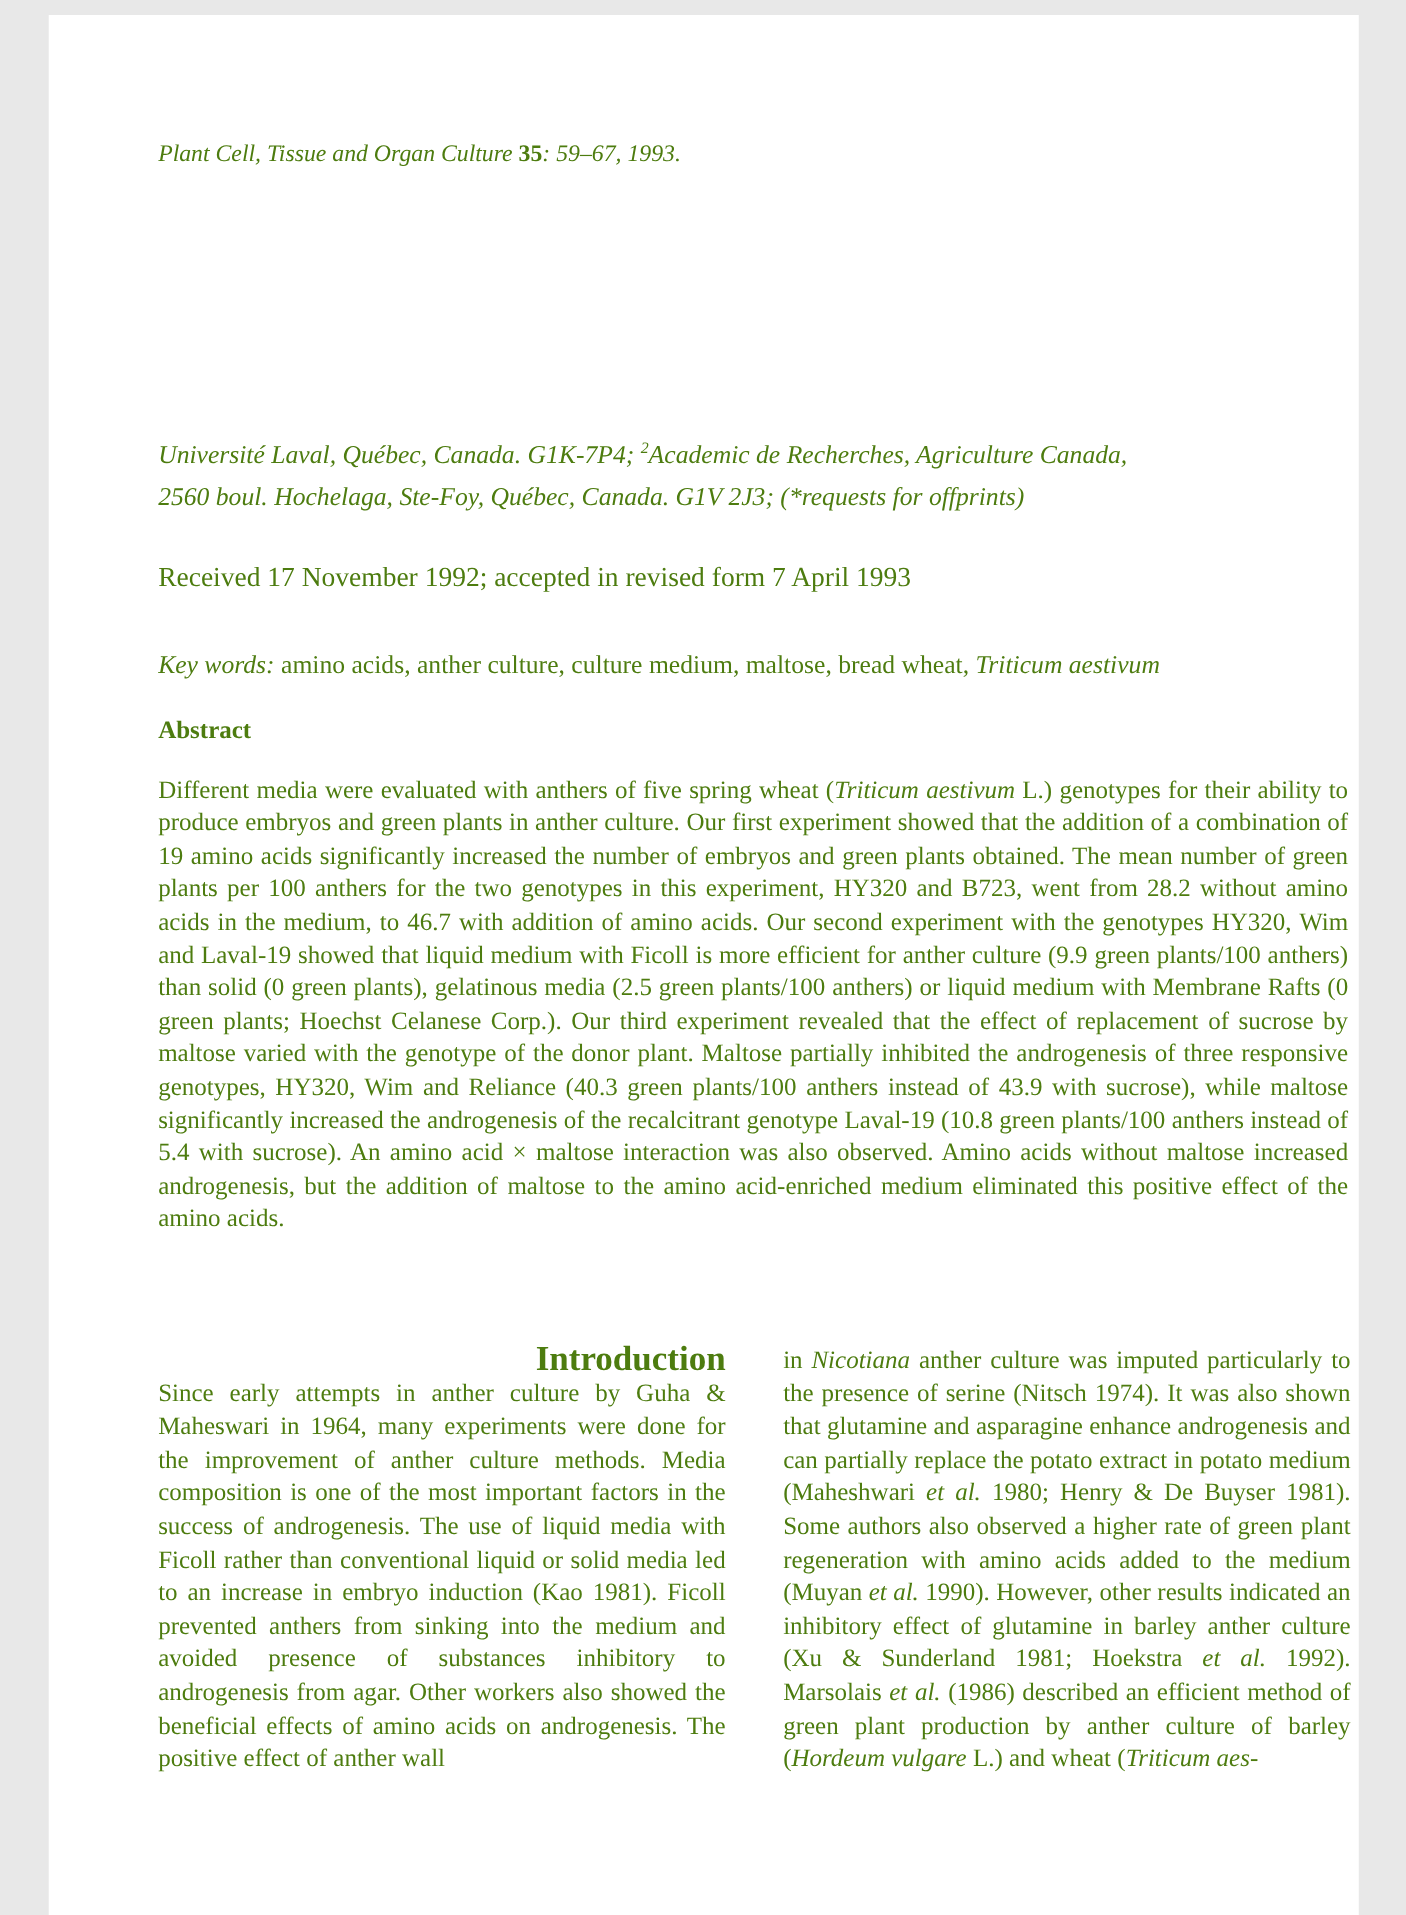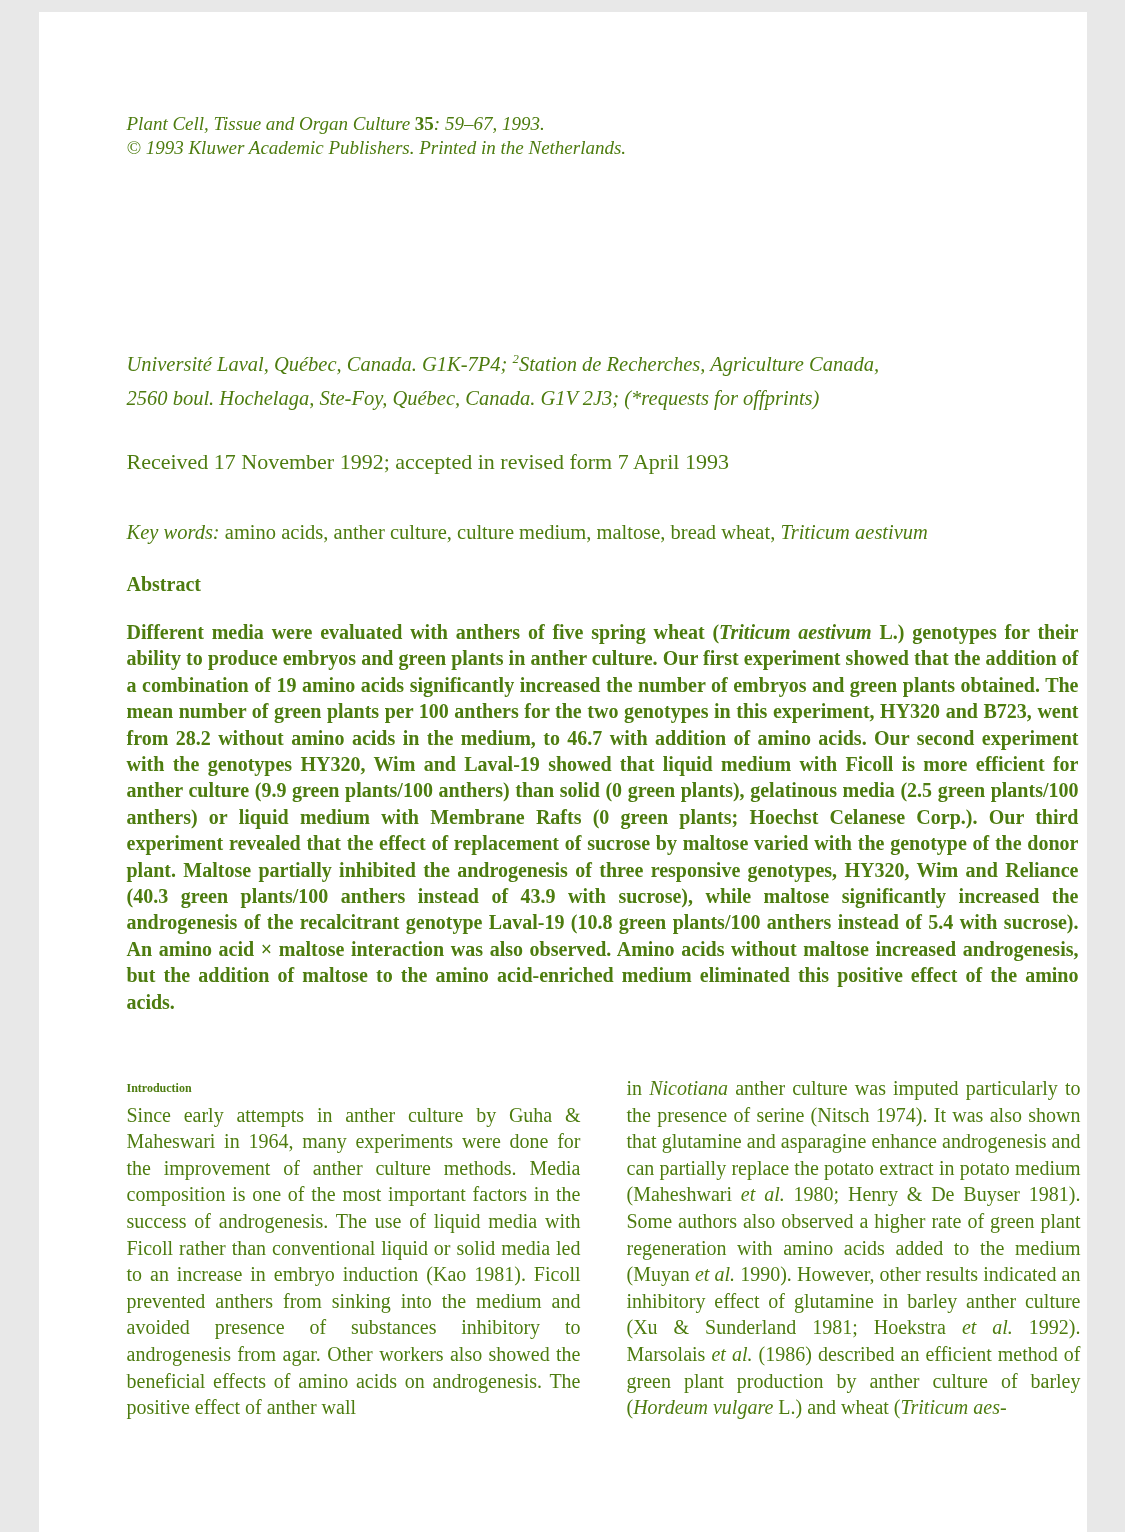--- a/index.html
+++ b/index.html
@@ -39,61 +39,59 @@
 
   .keywords { top: 507px; font-size: 20.5px; line-height: 26px; }
 
   .abs-head { top: 561px; font-size: 20px; font-weight: 700; }
 
   .abs-body {
     top: 607px;
     font-size: 20px;
     line-height: 26.4px;
     text-align: justify;
-    font-weight: bold;
   }
 
   .columns {
     position: absolute;
     top: 1063px;
     left: 88px;
     width: 954px;
     display: flex;
     gap: 46px;
   }
   .col {
     width: 454px;
     font-size: 20px;
     line-height: 26.6px;
     text-align: justify;
   }
   .intro-head {
     font-weight: 700;
-    font-size: 12px;
+    font-size: 28px;
     margin: 0 0 29px 0;
-    text-align: left;
+    text-align: right;
   }
   .col p { margin: 0; }
 
   sup { font-size: 62%; vertical-align: super; line-height: 0; }
 </style>
 </head>
 <body>
 
 <div class="page">
 
   <div class="block journal">
     <div class="jline"><span style="font-style: italic;">Plant Cell, Tissue and Organ Culture </span><span style="font-weight: 700;">35</span><span style="font-style: italic;">: 59–67, 1993.</span></div>
-    <div class="jline"><span style="font-style: italic;">© 1993 Kluwer Academic Publishers. Printed in the Netherlands.</span></div>
   </div>
 
 
 
   <div class="block affil">
-    <div><span>Université Laval, Québec, Canada. G1K-7P4; </span><sup>2</sup><span>Station de Recherches, Agriculture Canada,</span></div>
+    <div><span>Université Laval, Québec, Canada. G1K-7P4; </span><sup>2</sup><span>Academic de Recherches, Agriculture Canada,</span></div>
     <div><span>2560 boul. Hochelaga, Ste-Foy, Québec, Canada. G1V 2J3; (*requests for offprints)</span></div>
   </div>
 
   <div class="block received">Received 17 November 1992; accepted in revised form 7 April 1993</div>
 
   <div class="block abs-head">Abstract</div>
 
   <div class="block keywords"><span style="font-style: italic;">Key words:</span><span> amino acids, anther culture, culture medium, maltose, bread wheat, </span><span style="font-style: italic;">Triticum aestivum</span></div>
 
   <div class="block abs-body"><span>Different media were evaluated with anthers of five spring wheat (</span><span style="font-style: italic;">Triticum aestivum</span><span> L.) genotypes for their ability to produce embryos and green plants in anther culture. Our first experiment showed that the addition of a combination of 19 amino acids significantly increased the number of embryos and green plants obtained. The mean number of green plants per 100 anthers for the two genotypes in this experiment, HY320 and B723, went from 28.2 without amino acids in the medium, to 46.7 with addition of amino acids. Our second experiment with the genotypes HY320, Wim and Laval-19 showed that liquid medium with Ficoll is more efficient for anther culture (9.9 green plants/100 anthers) than solid (0 green plants), gelatinous media (2.5 green plants/100 anthers) or liquid medium with Membrane Rafts (0 green plants; Hoechst Celanese Corp.). Our third experiment revealed that the effect of replacement of sucrose by maltose varied with the genotype of the donor plant. Maltose partially inhibited the androgenesis of three responsive genotypes, HY320, Wim and Reliance (40.3 green plants/100 anthers instead of 43.9 with sucrose), while maltose significantly increased the androgenesis of the recalcitrant genotype Laval-19 (10.8 green plants/100 anthers instead of 5.4 with sucrose). An amino acid × maltose interaction was also observed. Amino acids without maltose increased androgenesis, but the addition of maltose to the amino acid-enriched medium eliminated this positive effect of the amino acids.</span></div>

